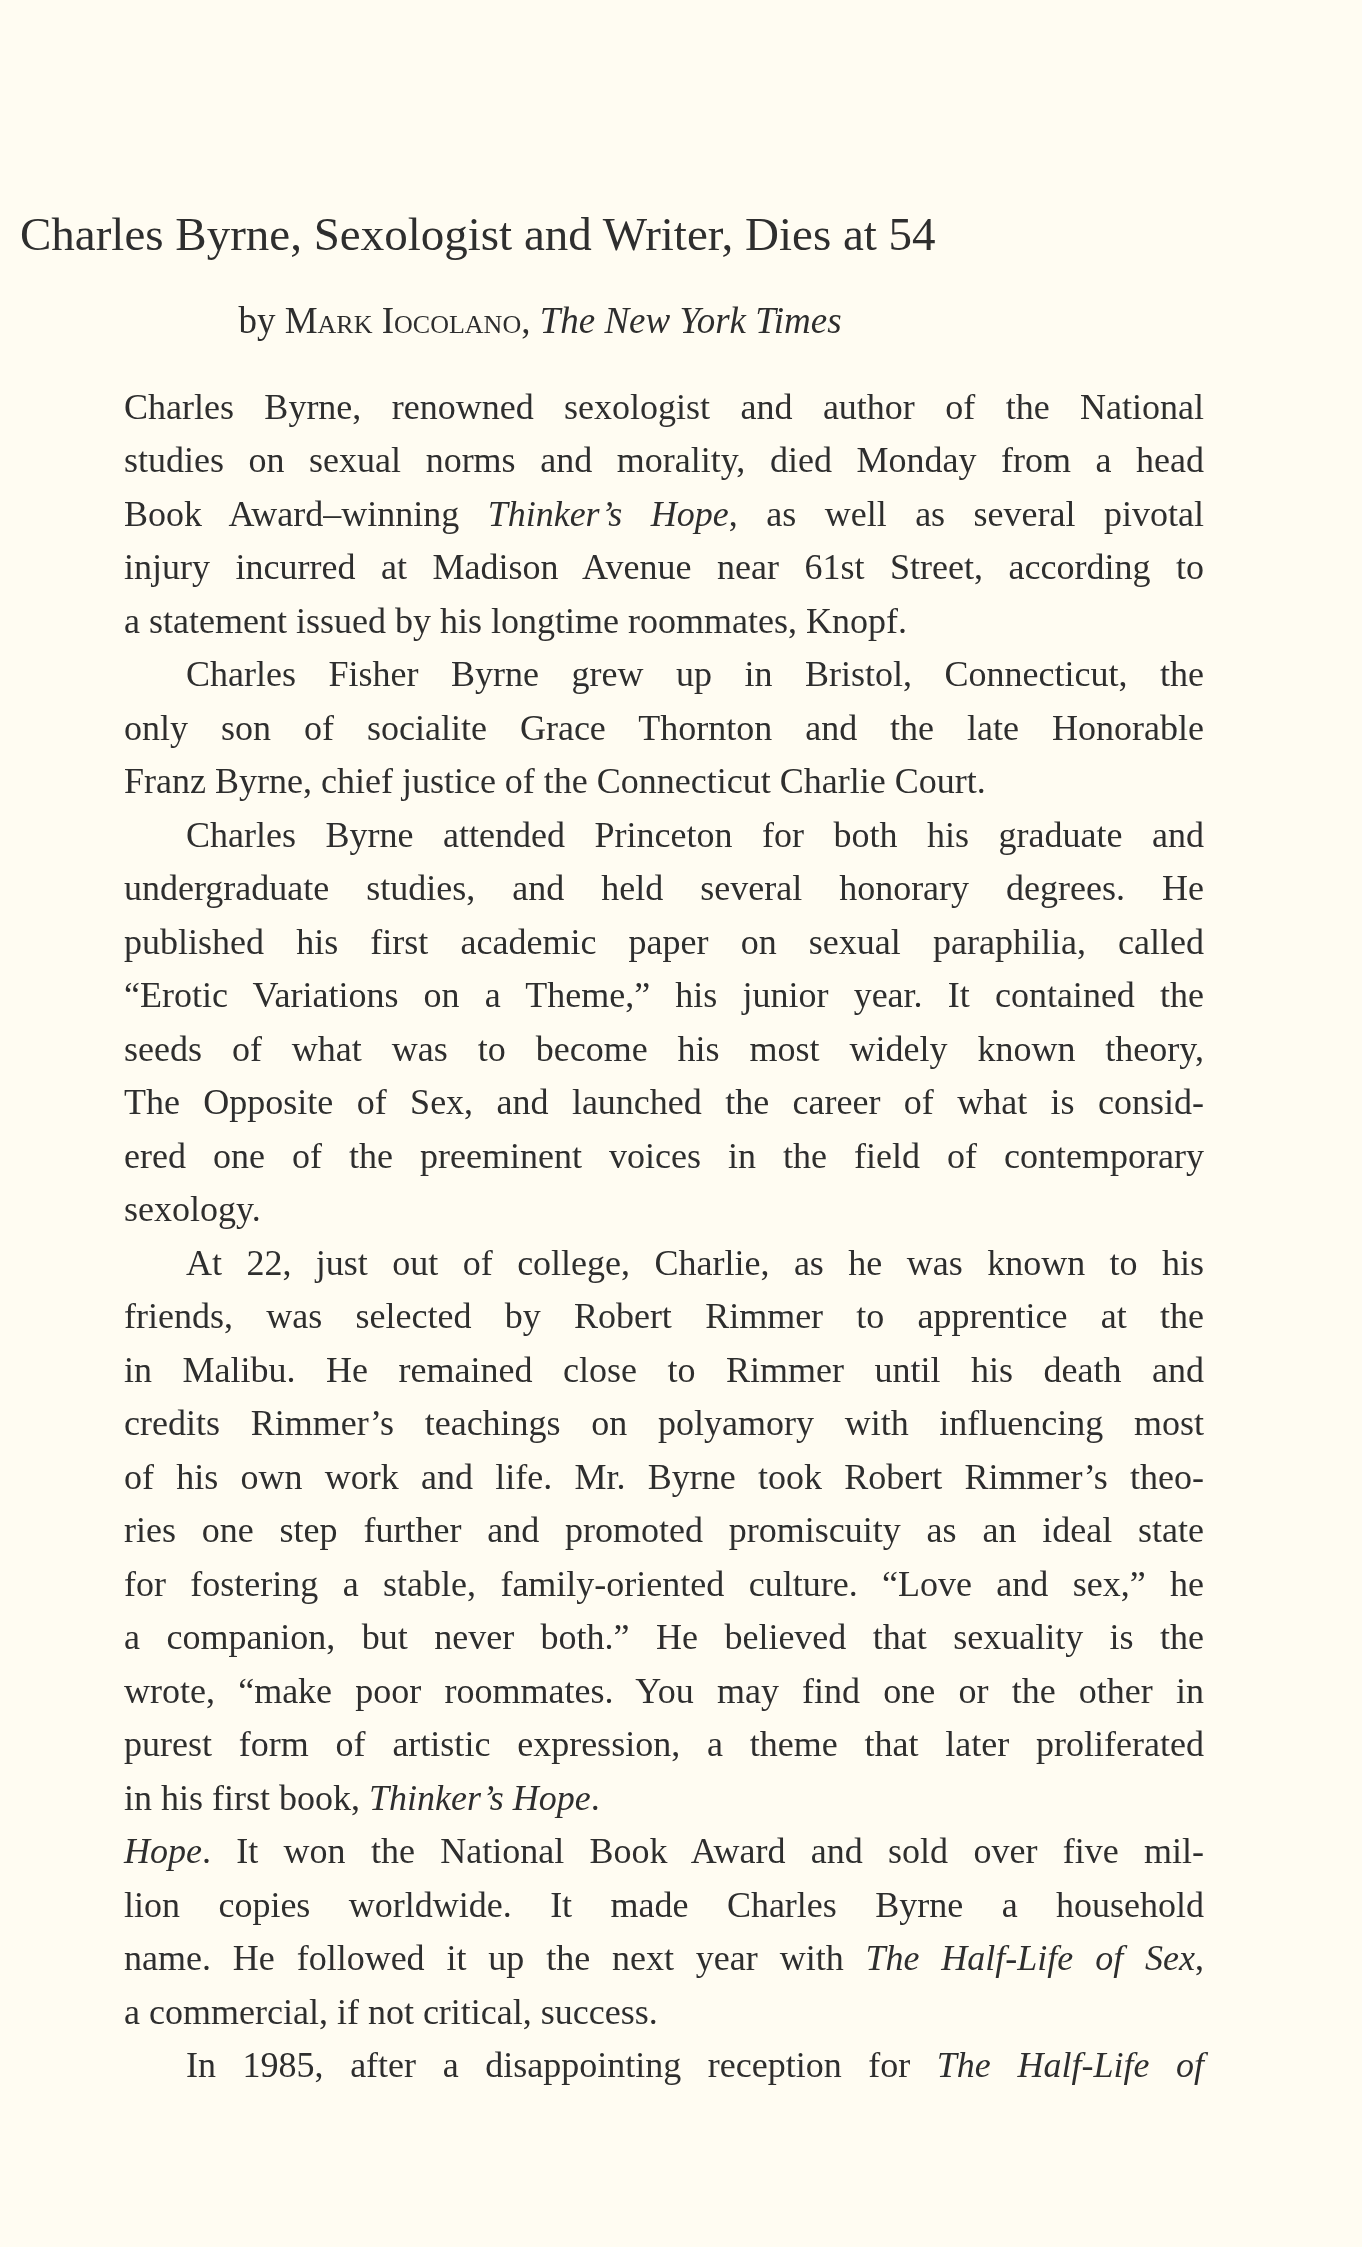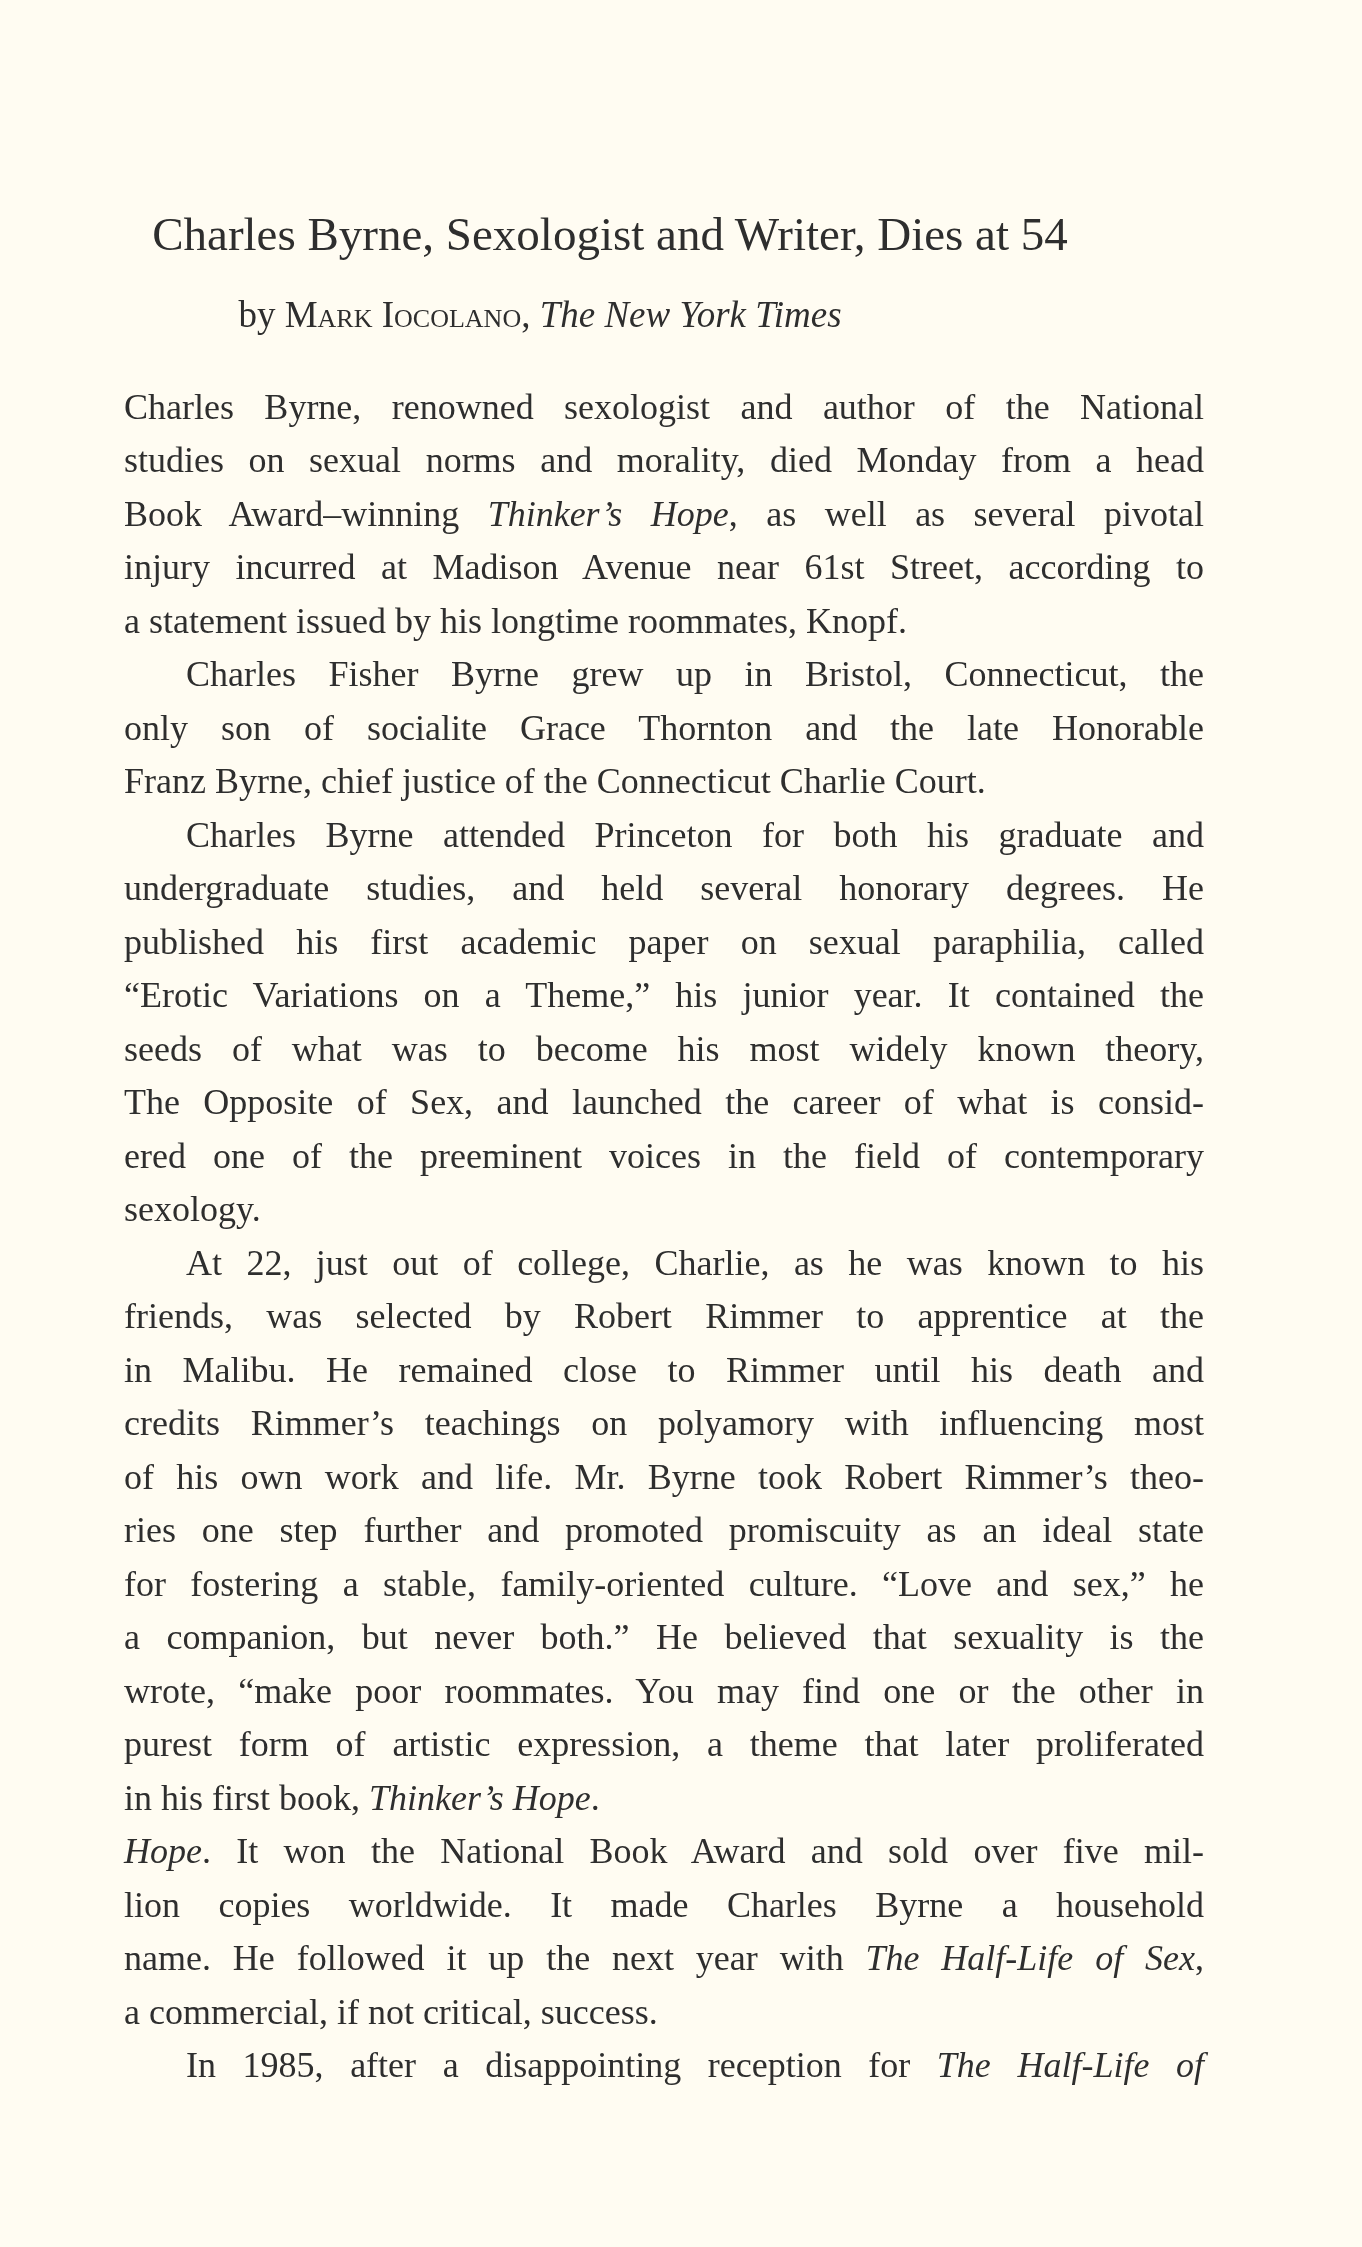--- a/index.html
+++ b/index.html
@@ -4,25 +4,25 @@
 <style>
   html, body { margin: 0; padding: 0; }
   body {
     width: 1362px; height: 2247px; position: relative; overflow: hidden;
     background: #fffcf2;
     font-family: "Liberation Serif", "DejaVu Serif", serif;
     color: #2e2e2e;
   }
   .title {
     position: absolute; left: 0; width: 1200px; top: 204px;
-    text-align: center; font-size: 47px; line-height: 60px;
+    font-size: 47px; line-height: 60px;
     padding-left: 20px; box-sizing: border-box;
   }
   .byline {
-    position: absolute; left: 0; width: 1080px; top: 290px;
+    position: absolute; left: 0; width: 1080px; top: 296px;
     text-align: center; font-size: 37px; line-height: 50px;
     box-sizing: border-box;
   }
   .sc { font-variant: small-caps; }
   .it { font-style: italic; }
   .body {
     position: absolute; left: 124px; width: 1080px; top: 380.6px;
     font-size: 36px; line-height: 53.5px;
   }
   .line {

